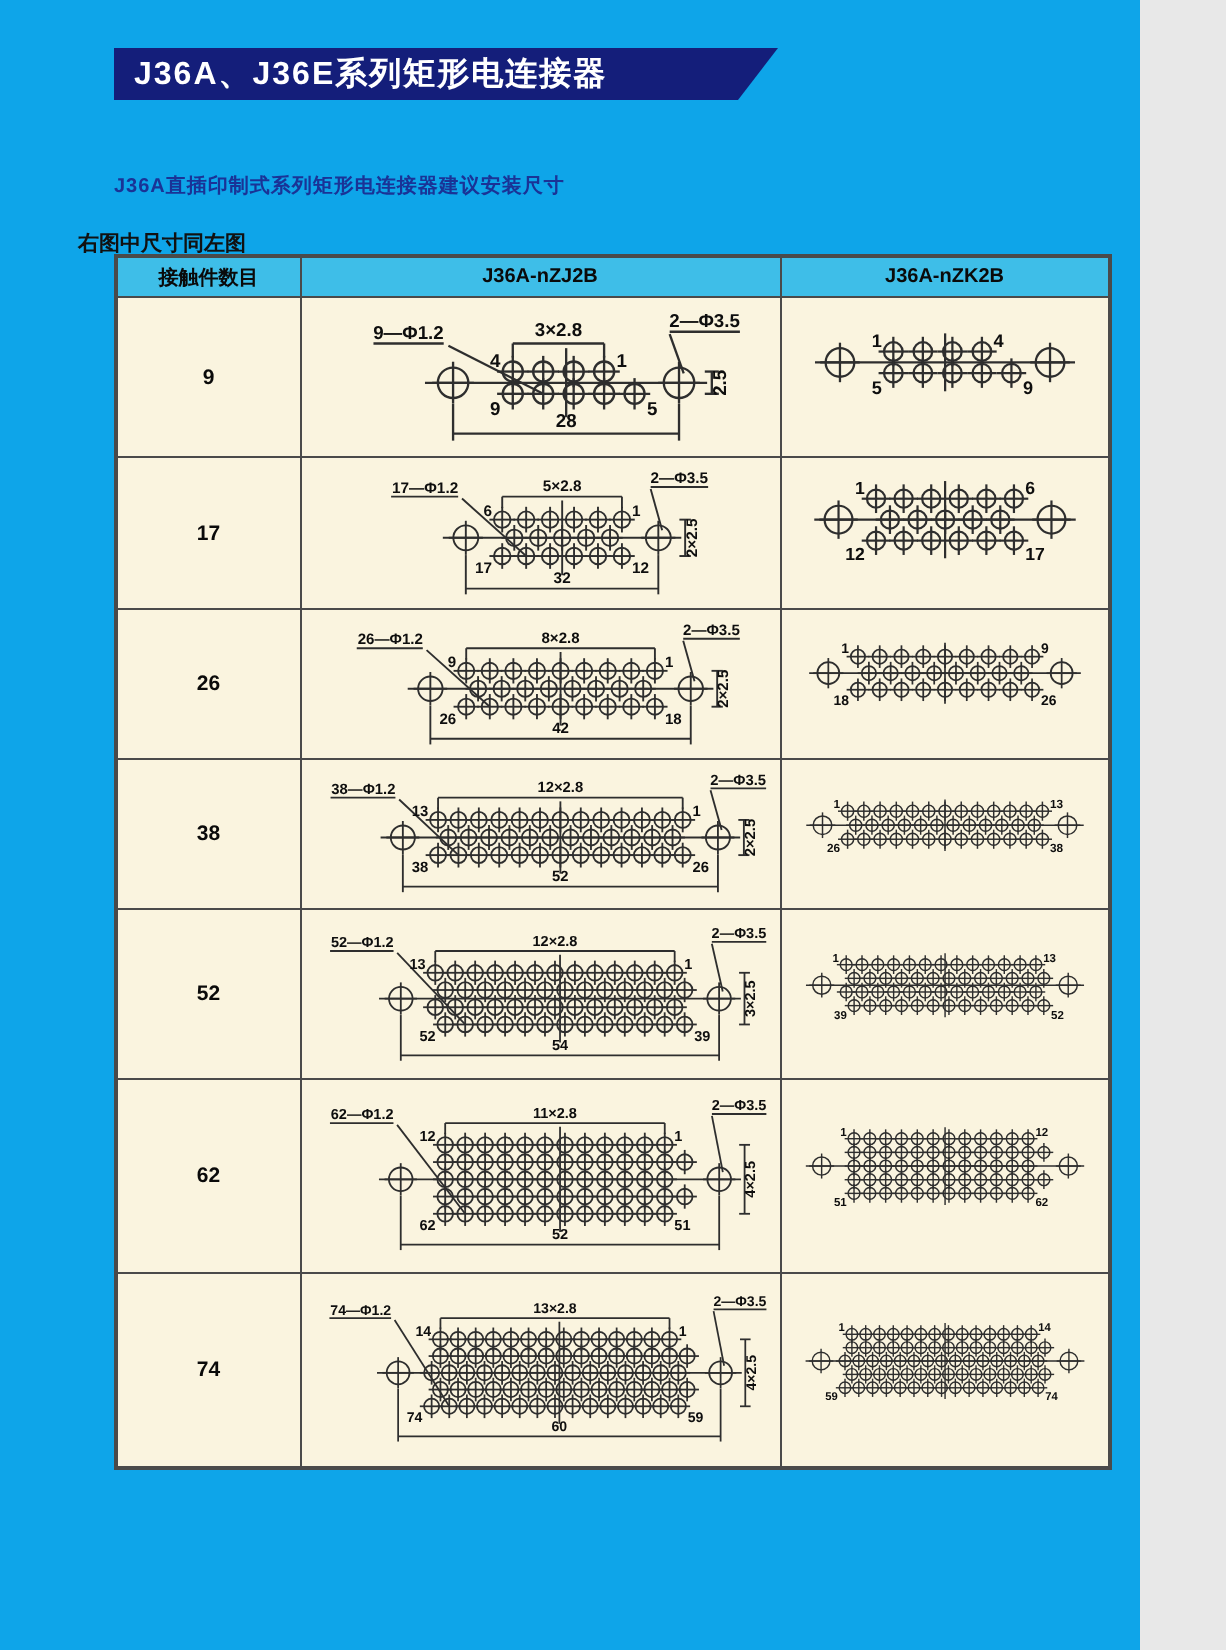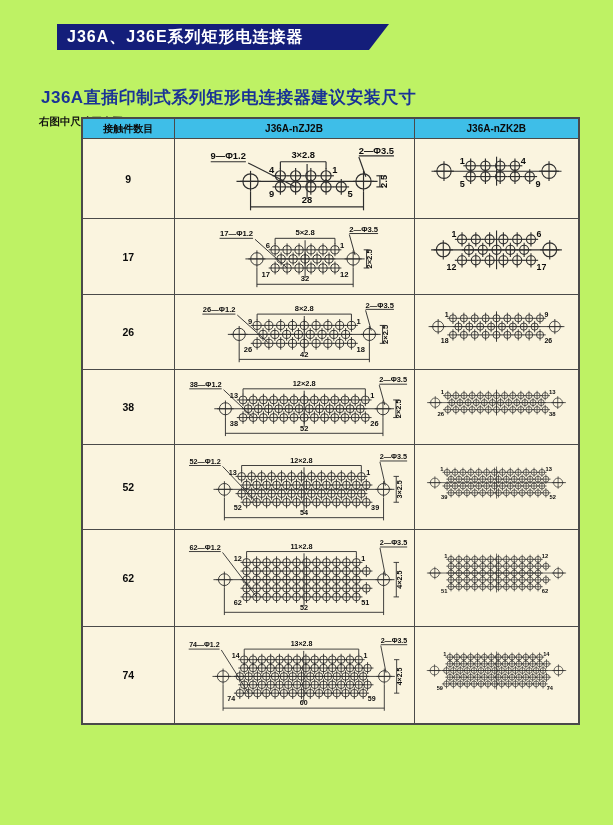--- a/index.html
+++ b/index.html
@@ -1,25 +1,25 @@
 <!DOCTYPE html>
 <html><head>
 <meta charset="utf-8">
 <style>
   html,body{margin:0;padding:0;}
   body{background:#e8e8e8;font-family:"Liberation Sans",sans-serif;}
-  .page{position:relative;width:613px;height:825px;background:#bef264;overflow:hidden;}
+  .page{position:relative;width:570px;height:825px;background:#0ea5e9;overflow:hidden;}
   .banner{position:absolute;left:57px;top:24px;width:332px;height:26px;background:#141e7a;
     clip-path:polygon(0 0,100% 0,calc(100% - 20px) 100%,0 100%);
     display:flex;align-items:center;padding-left:10px;box-sizing:border-box;}
   .banner span{color:#ffffff;font-size:16px;font-weight:bold;letter-spacing:1px;}
-  .subtitle{position:absolute;left:41px;top:86px;color:#1a3396;font-size:17px;font-weight:bold;letter-spacing:0.5px;}
+  .subtitle{position:absolute;left:57px;top:86px;color:#1a3396;font-size:10px;font-weight:bold;letter-spacing:0.5px;}
   .note{position:absolute;left:39px;top:115px;color:#111111;font-size:10.5px;font-weight:bold;}
-  table.dim{position:absolute;left:57px;top:117px;width:497px;border-collapse:collapse;table-layout:fixed;
-    border:2px solid #4a4a4a;margin-left:24px;}
+  table.dim{position:absolute;left:57px;top:127px;width:497px;border-collapse:collapse;table-layout:fixed;
+    border:2px solid #4a4a4a;}
   table.dim th{background:#3ebee8;color:#0a0a0a;font-size:10px;font-weight:bold;height:19px;
     border:1.5px solid #4a4a4a;padding:0;}
   table.dim td{background:#faf4df;border:1.5px solid #4a4a4a;padding:0;text-align:center;vertical-align:middle;}
   td.cnt{font-size:10.5px;font-weight:bold;color:#0a0a0a;}
   td svg{display:block;margin:0 auto;}
   svg line,svg circle,svg path{stroke:#2e2e2e;stroke-width:1;fill:none;}
   svg text{fill:#0e0e0e;stroke:none;font:bold 8px "Liberation Sans",sans-serif;}
 </style>
 </head>
 <body>

